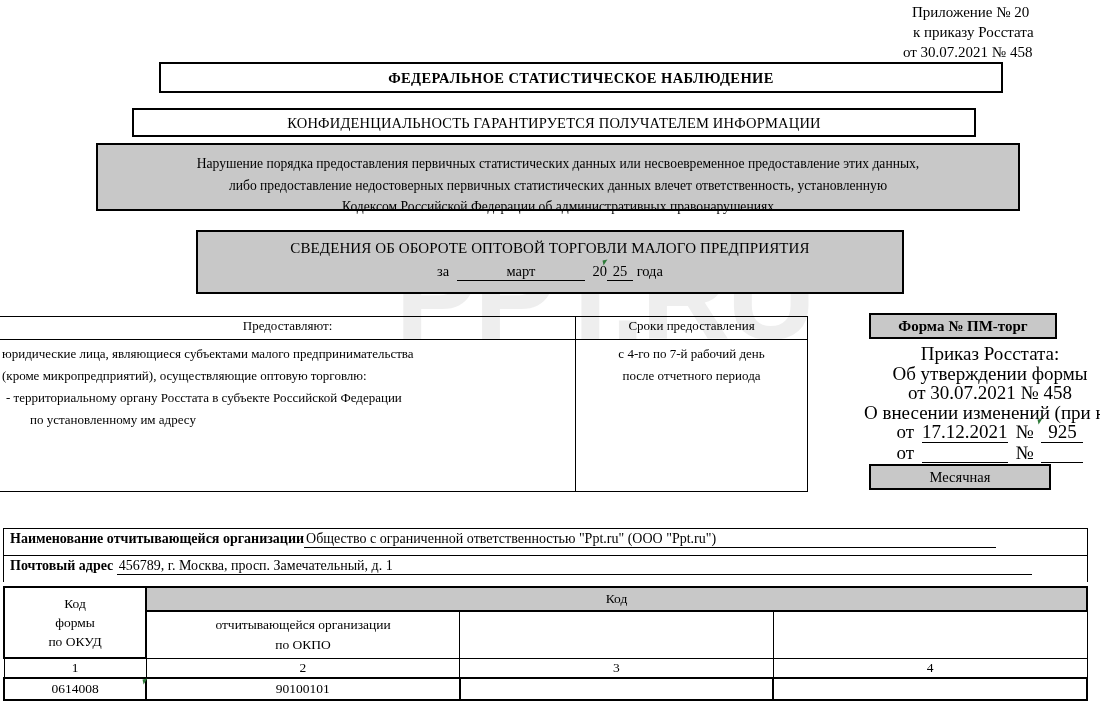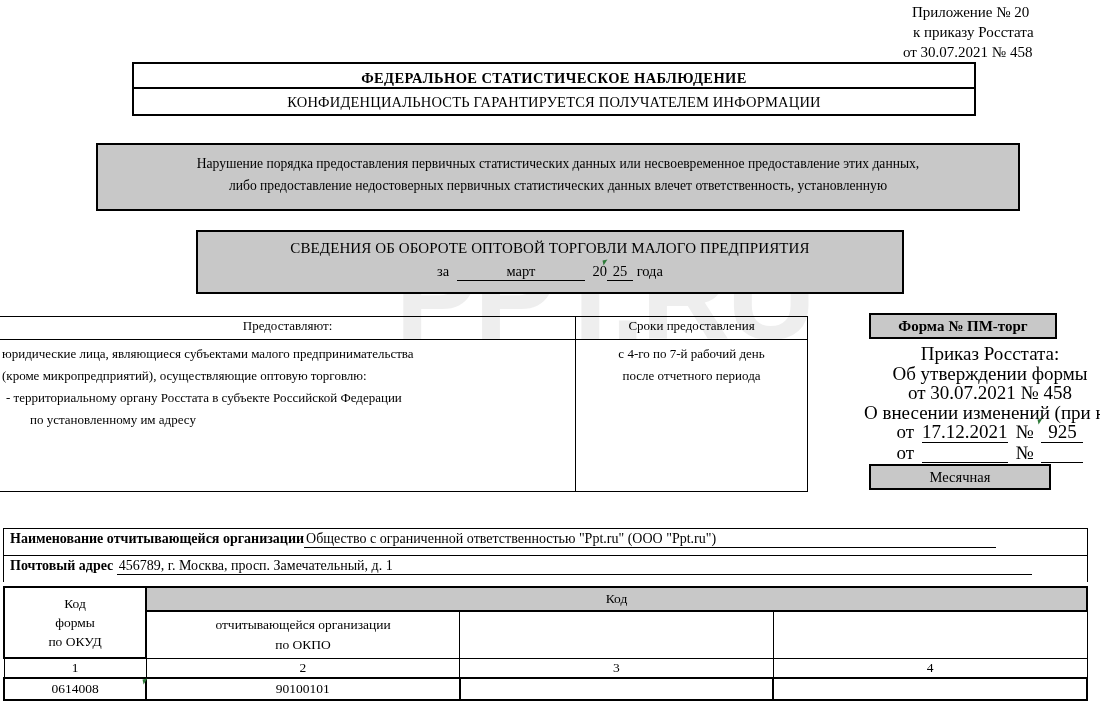--- a/index.html
+++ b/index.html
@@ -64,22 +64,22 @@
   
   .bar {
     position: absolute;
     left: 132px;
     width: 844px;
     border: 2px solid #000;
     background: #fff;
     text-align: center;
     font-size: 14.5px;
   }
-  .bar.b1 { top: 62px; height: 31px; line-height: 28px; font-weight: 700; letter-spacing: .4px; }
-  .bar.b2 { top: 87px; height: 29px; line-height: 26px; letter-spacing: .2px; }
+  .bar.b1 { top: 62px; height: 31px; line-height: 28px; font-weight: 700; letter-spacing: .4px; margin-left: 27px; }
+  .bar.b2 { top: 108px; height: 29px; line-height: 26px; letter-spacing: .2px; }
 
   
   .warn {
     position: absolute;
     left: 96px;
     top: 143px;
     width: 924px;
     height: 68px;
     border: 2px solid #000;
     background: #c8c8c8;
@@ -290,20 +290,21 @@
     <div class="l2">к приказу Росстата</div>
     <div class="l3">от 30.07.2021 № 458</div>
   </div>
 
   <div class="bar b1 layer">ФЕДЕРАЛЬНОЕ СТАТИСТИЧЕСКОЕ НАБЛЮДЕНИЕ</div>
   <div class="bar b2 layer">КОНФИДЕНЦИАЛЬНОСТЬ ГАРАНТИРУЕТСЯ ПОЛУЧАТЕЛЕМ ИНФОРМАЦИИ</div>
 
   <div class="warn layer">
     <div>Нарушение порядка предоставления первичных статистических данных или несвоевременное предоставление этих данных,</div>
     <div>либо предоставление недостоверных первичных статистических данных влечет ответственность, установленную</div>
+    <div>Кодексом Российской Федерации об административных правонарушениях</div>
   </div>
 
   <div class="titleblock layer">
     <div class="maintitle">СВЕДЕНИЯ ОБ ОБОРОТЕ ОПТОВОЙ ТОРГОВЛИ МАЛОГО ПРЕДПРИЯТИЯ</div>
     <div class="periodline">
       <span>за</span>
       <span class="ul-month">март</span>
       <span>20</span><span class="ul-year"><span class="caret" style="left:-4px;top:-2px;"></span><span>25</span></span>
       <span>года</span>
     </div>

